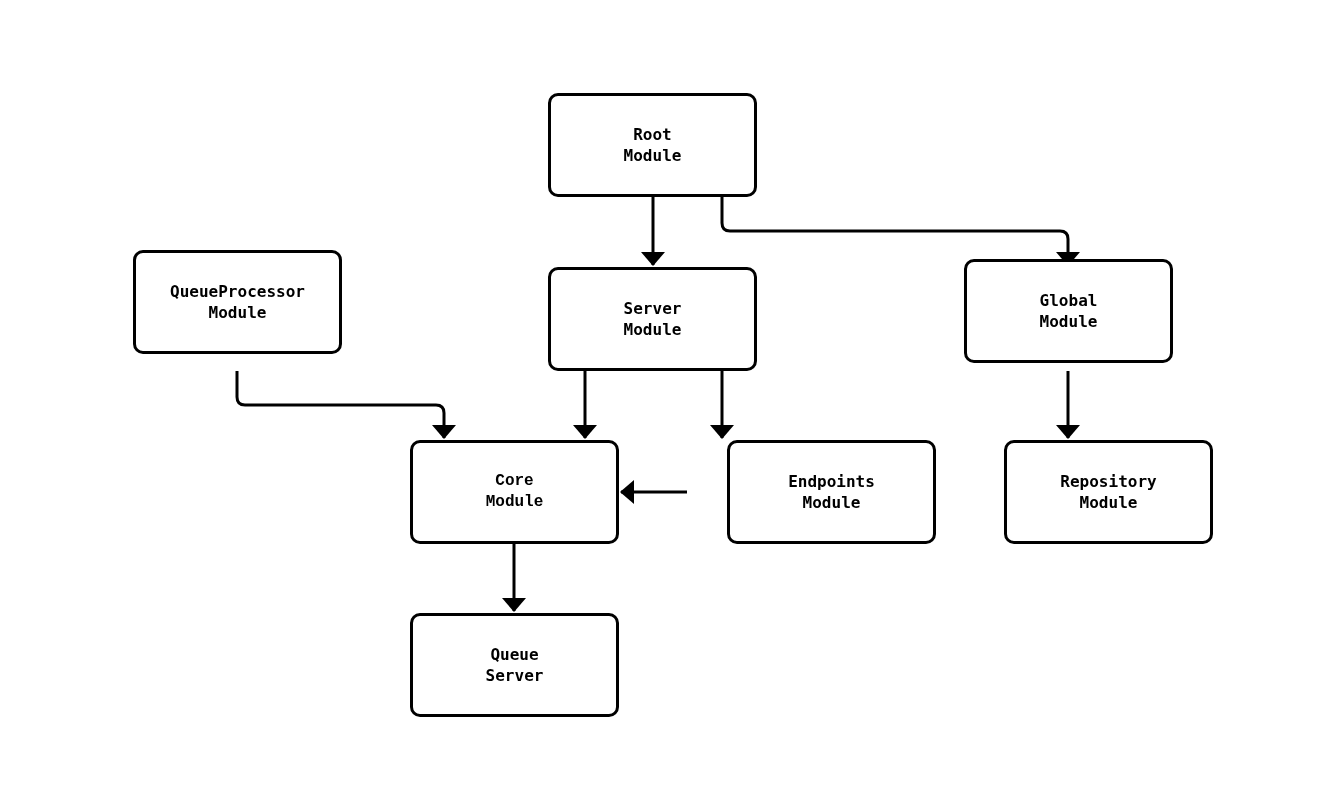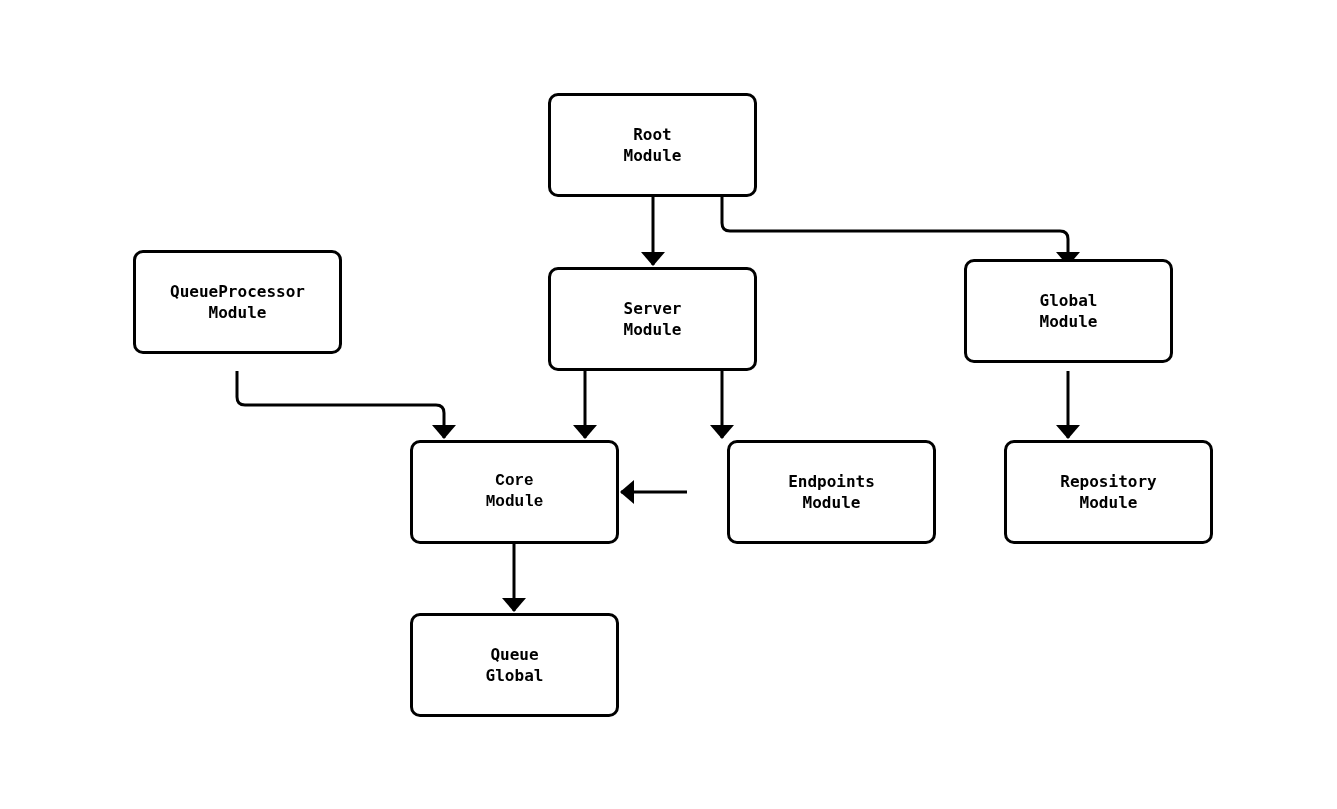--- a/index.html
+++ b/index.html
@@ -107,16 +107,16 @@
 Module</span>
   </div>
 
   <div class="node n-repository">
     <span class="label">Repository
 Module</span>
   </div>
 
   <div class="node n-queue">
     <span class="label">Queue
-Global</span>
+Server</span>
   </div>
 
 </div>
 
 </body></html>

